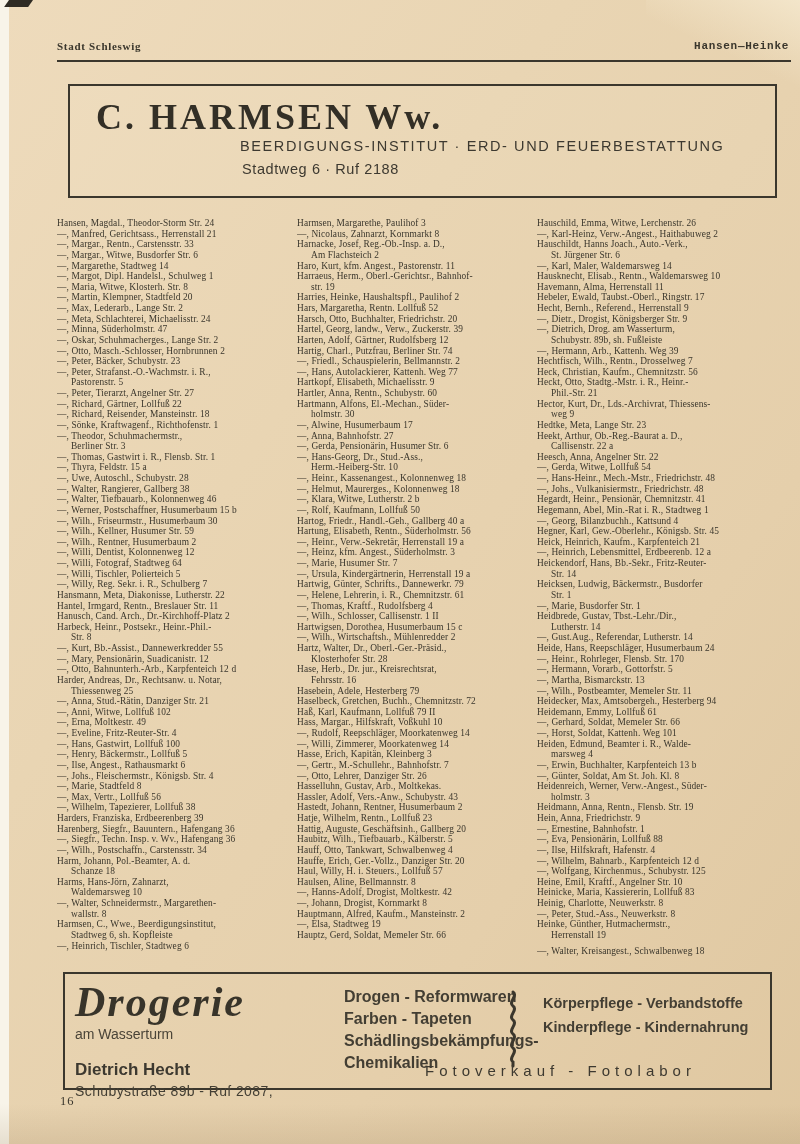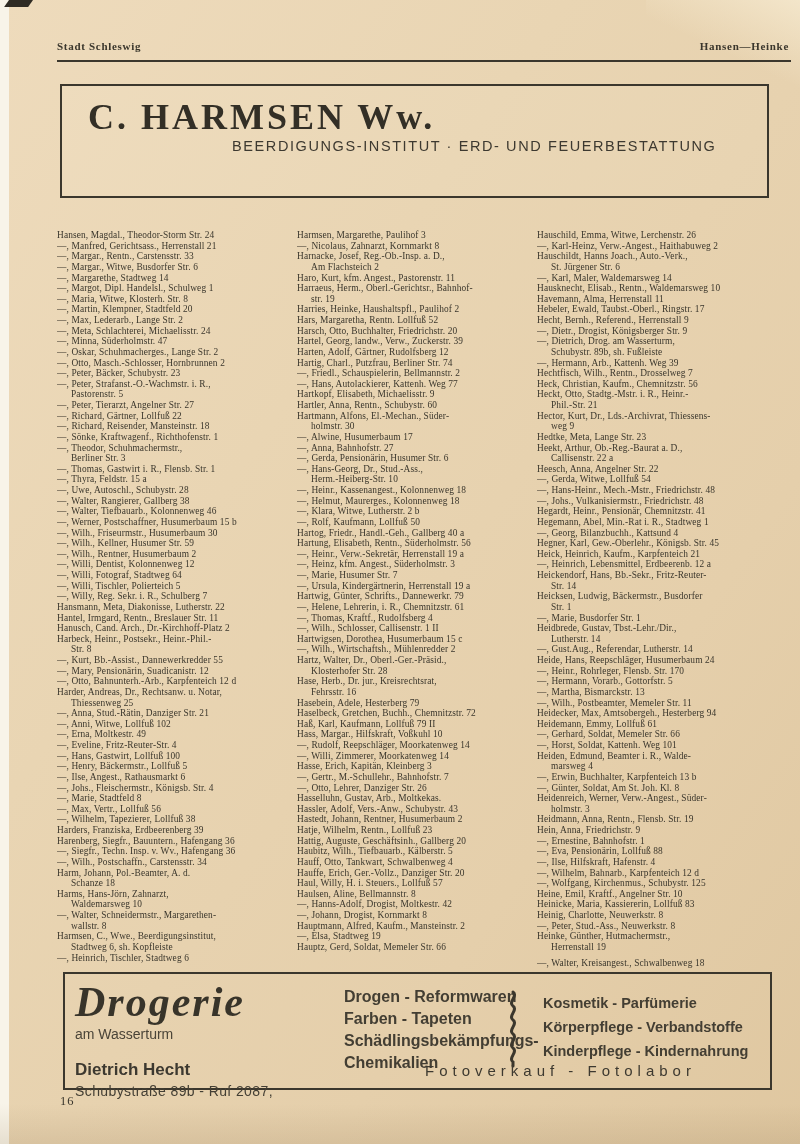--- a/index.html
+++ b/index.html
@@ -9,30 +9,30 @@
   .scan-edge-left{position:absolute;left:0;top:0;width:9px;height:100%;background:#f8f4e9;}
   .mark-tl{position:absolute;left:9px;top:0;width:24px;height:7px;background:#2f2b24;transform:skewX(-35deg);transform-origin:top left;}
   .curl-tr{position:absolute;right:0;top:0;width:170px;height:95px;
            background:linear-gradient(205deg,#f4e7cc 0%,rgba(244,231,204,0) 55%);}
   .mark-tr{position:absolute;right:1px;top:2px;width:5px;height:12px;background:#46413
 6;opacity:.8;}
   .shade-br{position:absolute;right:0;bottom:0;width:100%;height:40px;
             background:linear-gradient(0deg,rgba(150,125,90,.18),rgba(150,125,90,0));}
 
   .header-left{position:absolute;left:57px;top:40px;font-size:11px;font-weight:bold;letter-spacing:.7px;}
-  .header-right{position:absolute;right:27px;top:40px;font-size:11px;font-weight:bold;letter-spacing:.7px;}
+  .header-right{position:absolute;right:27px;top:40px;font-size:11px;font-weight:bold;letter-spacing:.7px;font-family:Liberation Mono, monospace;}
   .header-rule{position:absolute;left:57px;right:25px;top:60px;height:2px;background:#3b372d;}
 
-  .top-ad{position:absolute;left:60px;top:84px;width:705px;height:110px;border:2px solid #3b372d;background:rgba(255,250,235,.06);}
+  .top-ad{position:absolute;left:68px;top:84px;width:705px;height:110px;border:2px solid #3b372d;background:rgba(255,250,235,.06);}
   .ad-title{margin:12px 0 0 26px;font-weight:bold;font-size:36px;line-height:38px;letter-spacing:3px;color:#332f26;}
   .ad-subtitle{margin:2px 0 0 170px;font-family:"Liberation Sans","DejaVu Sans",sans-serif;font-size:14.5px;letter-spacing:1.6px;color:#3d3930;}
   .ad-address{margin:7px 0 0 172px;font-family:"Liberation Sans","DejaVu Sans",sans-serif;font-size:14.5px;letter-spacing:.6px;color:#3d3930;}
 
   .columns{position:absolute;left:57px;top:218px;width:722px;display:flex;}
-  .dir-col{flex:0 0 240px;width:240px;margin-top:12px;}
+  .dir-col{flex:0 0 240px;width:240px;}
   .dir-line{font-size:9.4px;line-height:10.62px;letter-spacing:.12px;white-space:nowrap;overflow:hidden;}
   .dir-line.cont{padding-left:14px;}
   .dir-line.gap{margin-top:5px;}
 
   .bottom-ad{position:absolute;left:63px;top:972px;width:705px;height:114px;border:2px solid #3b372d;}
   .ba-left{position:absolute;left:10px;top:5px;width:280px;text-align:left;}
   .ba-title{font-style:italic;font-weight:bold;font-size:42px;line-height:46px;letter-spacing:2px;color:#38342a;}
   .ba-sub1{margin-top:1px;font-family:"Liberation Sans","DejaVu Sans",sans-serif;font-size:14px;color:#4a4438;}
   .ba-sub2{font-family:"Liberation Sans","DejaVu Sans",sans-serif;font-weight:bold;font-size:17px;margin-top:18px;color:#3d3930;}
   .ba-sub3{font-family:"Liberation Sans","DejaVu Sans",sans-serif;font-size:14px;margin-top:3px;letter-spacing:.4px;color:#443f34;}
@@ -54,20 +54,21 @@
   <div class="mark-tr"></div>
   <div class="shade-br"></div>
 
   <div class="header-left">Stadt Schleswig</div>
   <div class="header-right">Hansen—Heinke</div>
   <div class="header-rule"></div>
 
   <div class="top-ad">
     <div class="ad-title">C. HARMSEN Ww.</div>
     <div class="ad-subtitle">BEERDIGUNGS-INSTITUT · ERD- UND FEUERBESTATTUNG</div>
+    <div class="ad-address">Stadtweg 6 · Ruf 2188</div>
   </div>
 
   <div class="columns">
     <div class="dir-col" id="col-0">
         <div class="dir-line">Hansen, Magdal., Theodor-Storm Str. 24</div>
         <div class="dir-line">—, Manfred, Gerichtsass., Herrenstall 21</div>
         <div class="dir-line">—, Margar., Rentn., Carstensstr. 33</div>
         <div class="dir-line">—, Margar., Witwe, Busdorfer Str. 6</div>
         <div class="dir-line">—, Margarethe, Stadtweg 14</div>
         <div class="dir-line">—, Margot, Dipl. Handelsl., Schulweg 1</div>
@@ -288,21 +289,20 @@
     <div class="ba-mid" id="ba-list1">
         <div class="ba-item">Drogen - Reformwaren</div>
         <div class="ba-item">Farben - Tapeten</div>
         <div class="ba-item">Schädlingsbekämpfungs-</div>
         <div class="ba-item">Chemikalien</div>
       </div>
     <svg class="ba-squiggle" width="14" height="78" viewBox="0 0 14 78">
       <path d="M7 2 C 13 6, 1 12, 7 16 C 13 20, 1 26, 7 30 C 13 34, 1 40, 7 44 C 13 48, 1 54, 7 58 C 13 62, 1 68, 7 72 L 7 76" fill="none" stroke="#3b372d" stroke-width="3" stroke-linecap="round"></path>
     </svg>
     <div class="ba-right" id="ba-list2">
-        <div class="ba-item">Kosmetik - Parfümerie</div>
         <div class="ba-item">Körperpflege - Verbandstoffe</div>
         <div class="ba-item">Kinderpflege - Kindernahrung</div>
       </div>
     <div class="ba-footer">Fotoverkauf - Fotolabor</div>
   </div>
 
   <div class="page-number">16</div>
 </div>
 
 </body></html>

